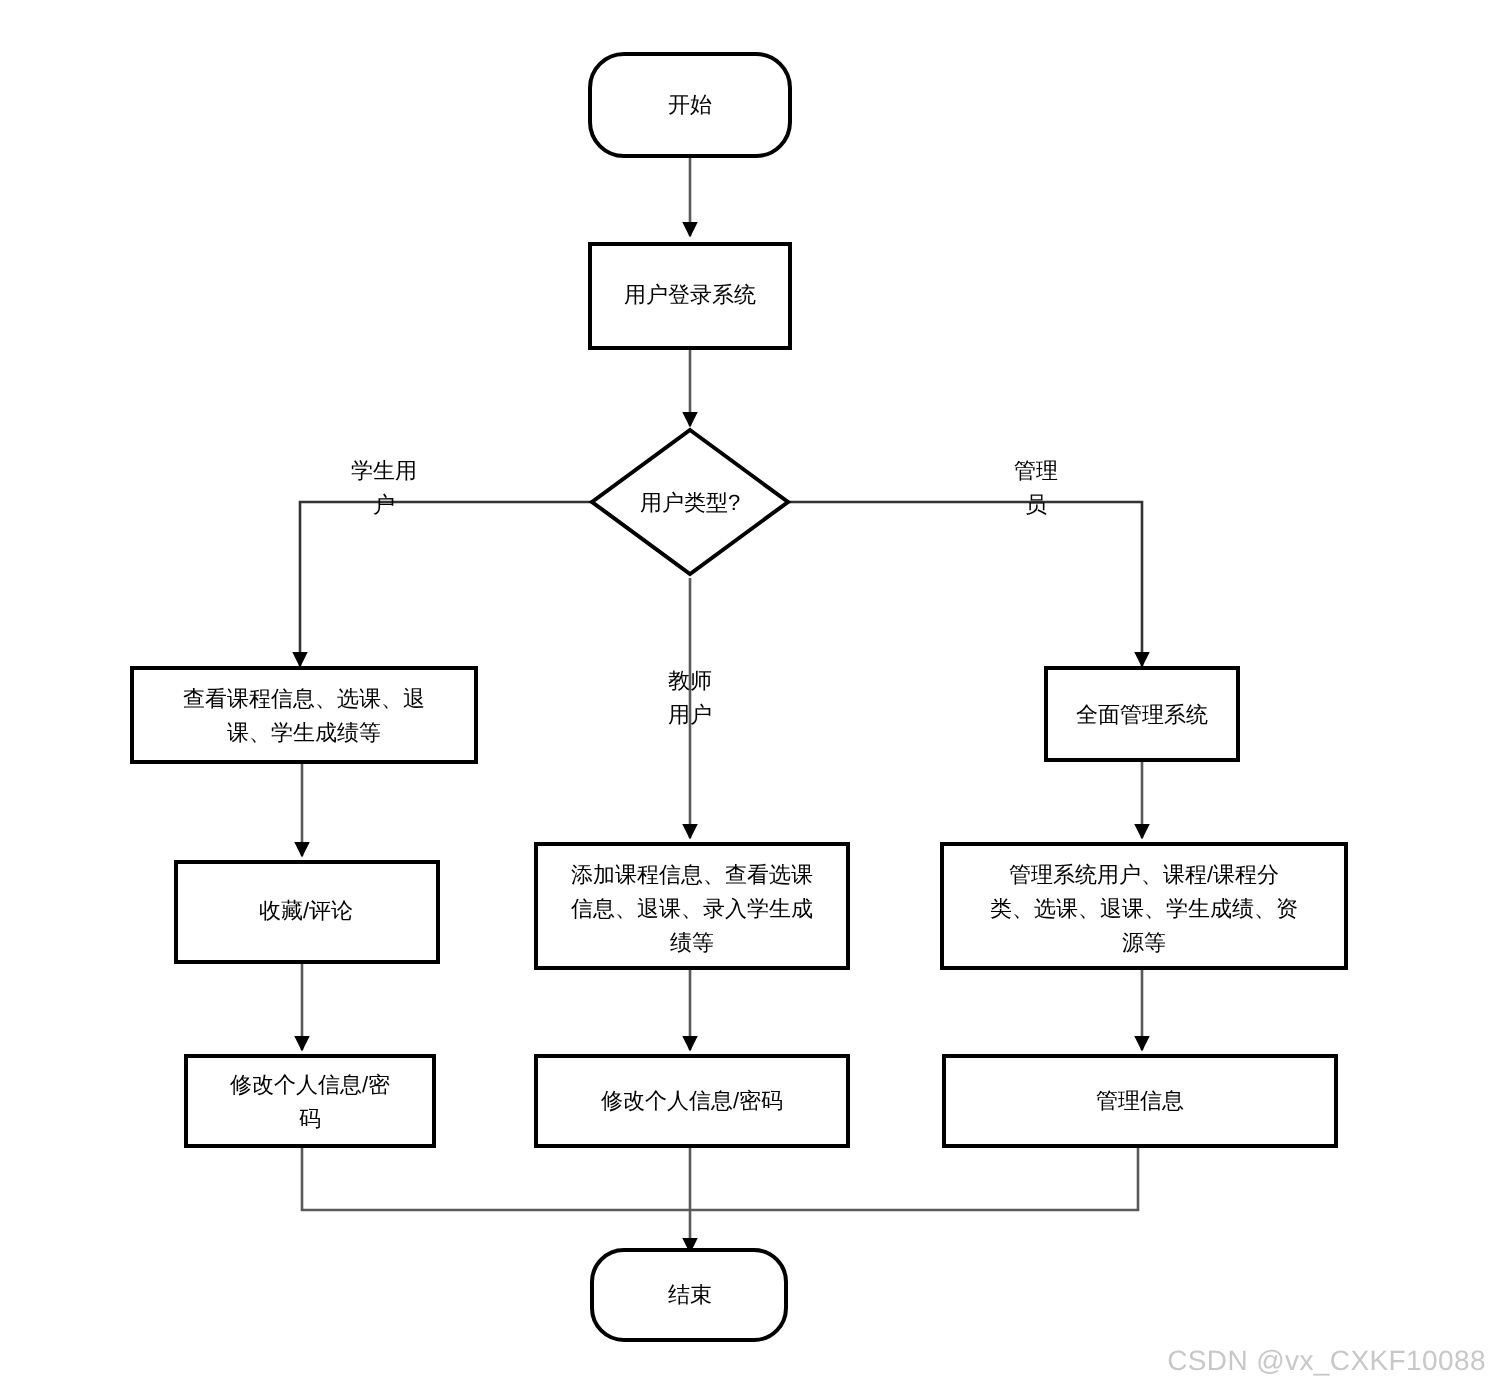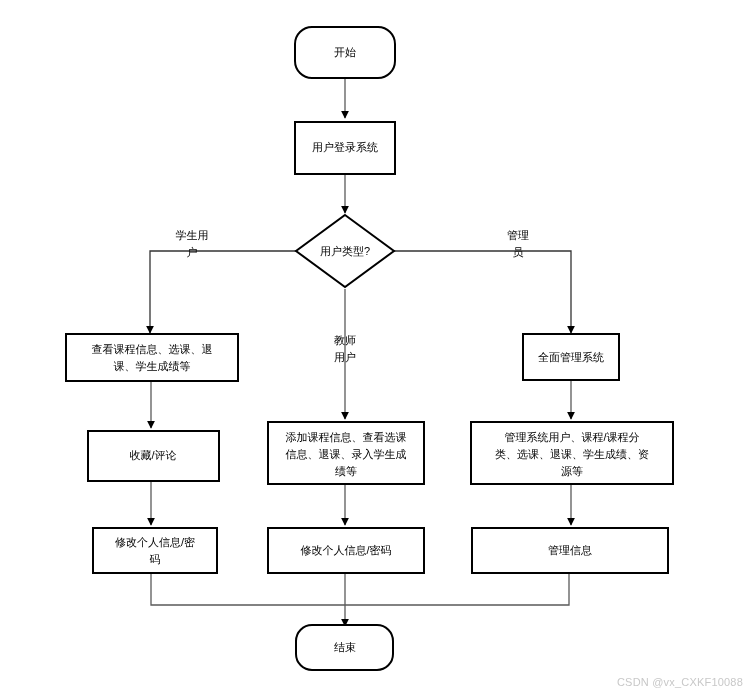--- a/index.html
+++ b/index.html
@@ -48,21 +48,21 @@
     fill: none;
   }
   .arrow-head {
     fill: #000000;
   }
   .watermark {
     position: absolute;
     right: 6px;
     bottom: 4px;
     font-family: "Liberation Sans", "DejaVu Sans", sans-serif;
-    font-size: 11px;
+    font-size: 14px;
     color: #c8c8c8;
     letter-spacing: 0.2px;
     user-select: none;
   }
 </style>
 </head>
 <body>
 
 <svg id="flow-canvas" viewBox="0 0 749 692" xmlns="http://www.w3.org/2000/svg">
 

